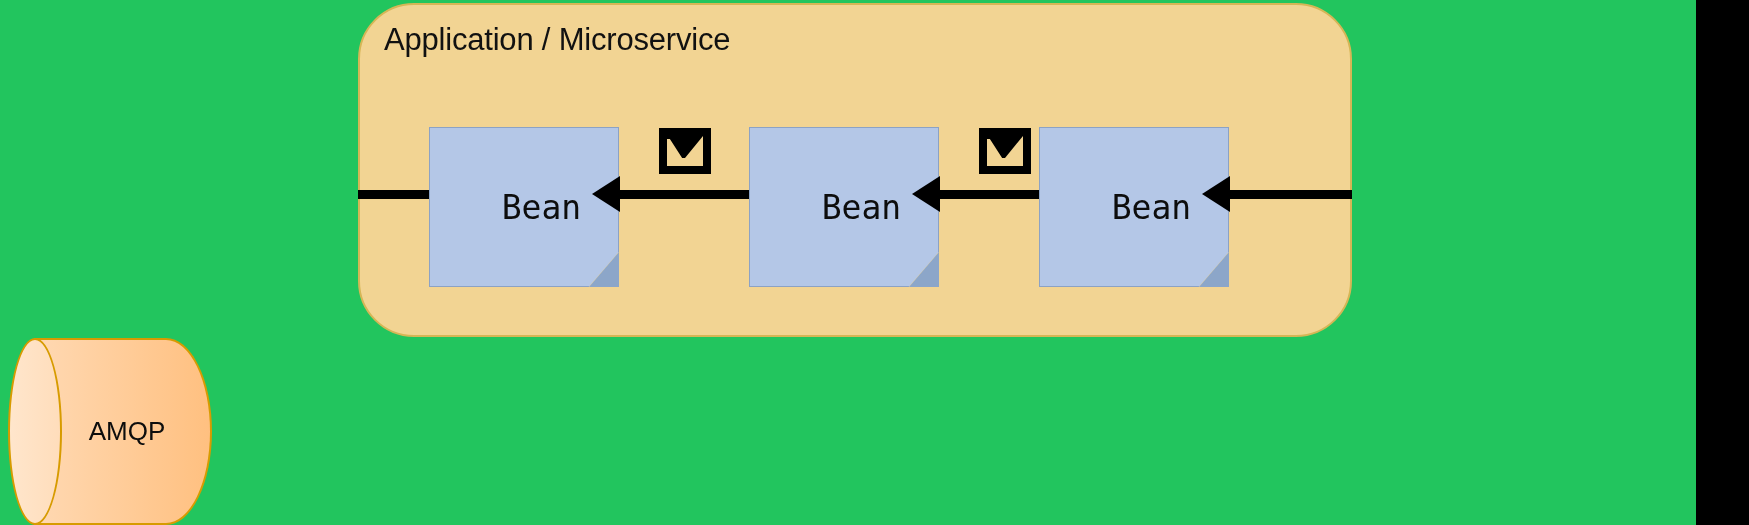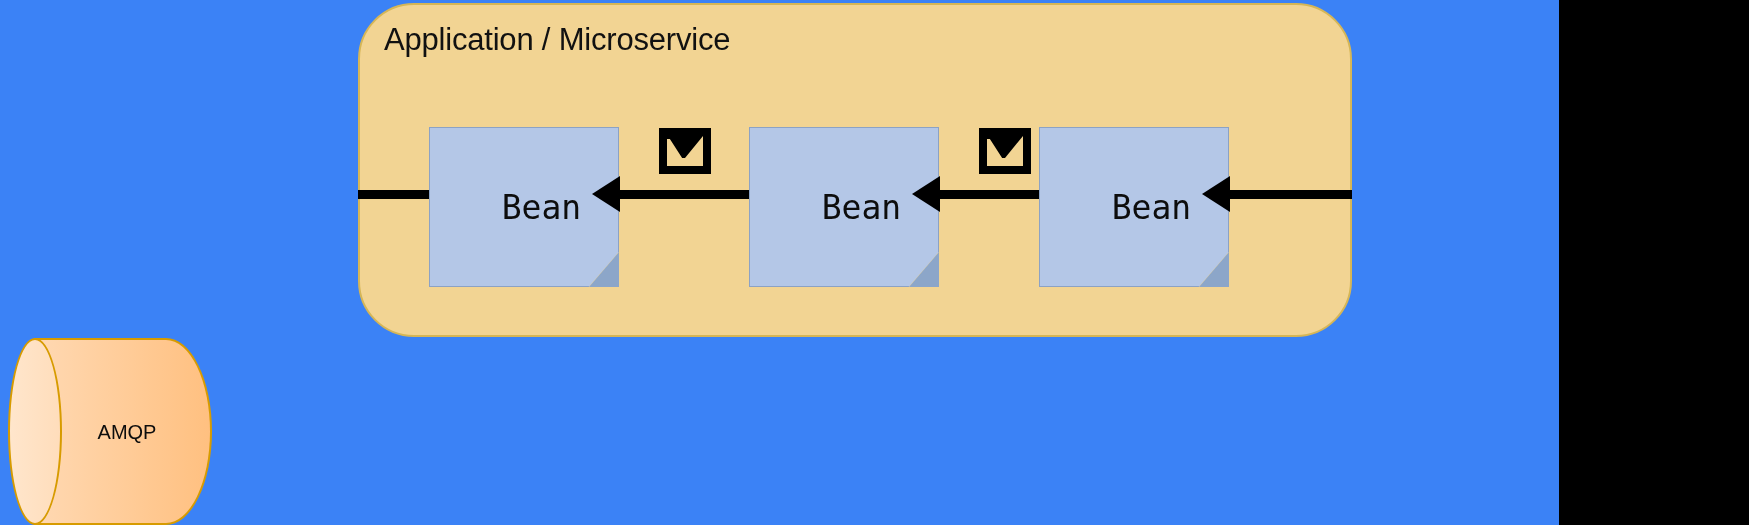--- a/index.html
+++ b/index.html
@@ -2,23 +2,23 @@
 <html><head>
 <meta charset="utf-8">
 <style>
   html, body {
     margin: 0;
     padding: 0;
     background: #000000;
   }
   #canvas {
     position: relative;
-    width: 1559px;
+    width: 1696px;
     height: 525px;
-    background: #3b82f6;
+    background: #22c55e;
     overflow: hidden;
     font-family: "Liberation Sans", sans-serif;
   }
 
   
   .app-panel {
     position: absolute;
     left: 358px;
     top: 3px;
     width: 994px;
@@ -166,21 +166,21 @@
   }
   .cyl-label {
     position: absolute;
     inset: 0;
     display: flex;
     flex-direction: column;
     align-items: center;
     justify-content: center;
     padding-left: 34px;
     box-sizing: border-box;
-    font-size: 20px;
+    font-size: 26px;
     line-height: 1.3;
     color: #0d0d0d;
     text-align: center;
     font-family: "Liberation Sans", sans-serif;
   }
   #cylinder-amqp  { left: 8px; }
   #cylinder-kafka { left: 1370px; }
 </style>
 </head>
 <body>

